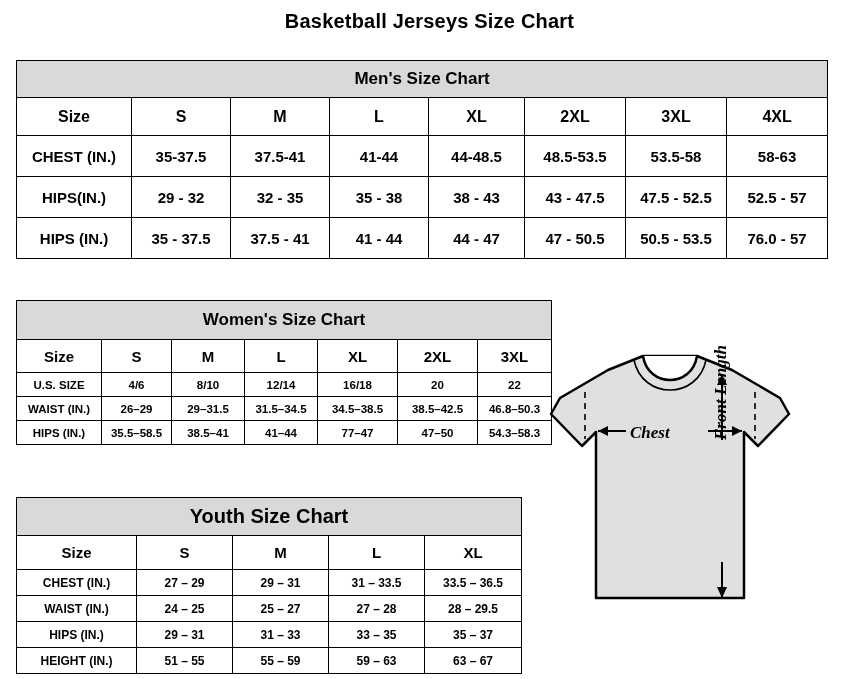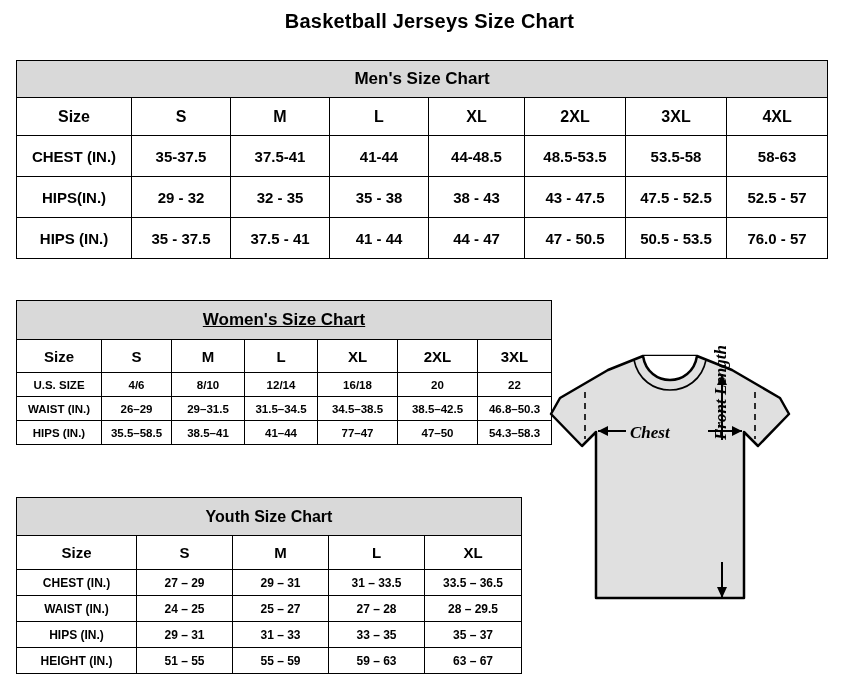--- a/index.html
+++ b/index.html
@@ -56,33 +56,33 @@
   #mens-table .body-row td { font-size: 15px; height: 40px; }
   #mens-table .rowlabel { font-size: 14.5px; }
 
   
   #womens-table {
     position: absolute;
     left: 16px;
     top: 300px;
     width: 535px;
   }
-  #womens-table .tbl-caption { font-size: 17px; height: 38px; text-decoration: underline; }
+  #womens-table .tbl-caption { font-size: 17px; height: 38px; }
   #womens-table .hdr-row td { font-size: 15px; height: 32px; }
   #womens-table .body-row td { font-size: 11.5px; height: 23px; }
   #womens-table .rowlabel { font-size: 11.5px; }
 
   
   #youth-table {
     position: absolute;
     left: 16px;
     top: 497px;
     width: 505px;
   }
-  #youth-table .tbl-caption { font-size: 16px; height: 37px; }
+  #youth-table .tbl-caption { font-size: 20px; height: 37px; }
   #youth-table .hdr-row td { font-size: 15px; height: 33px; }
   #youth-table .body-row td { font-size: 12px; height: 25px; }
   #youth-table .rowlabel { font-size: 12px; }
 
   
   #shirt-diagram {
     position: absolute;
     left: 548px;
     top: 340px;
     width: 290px;

